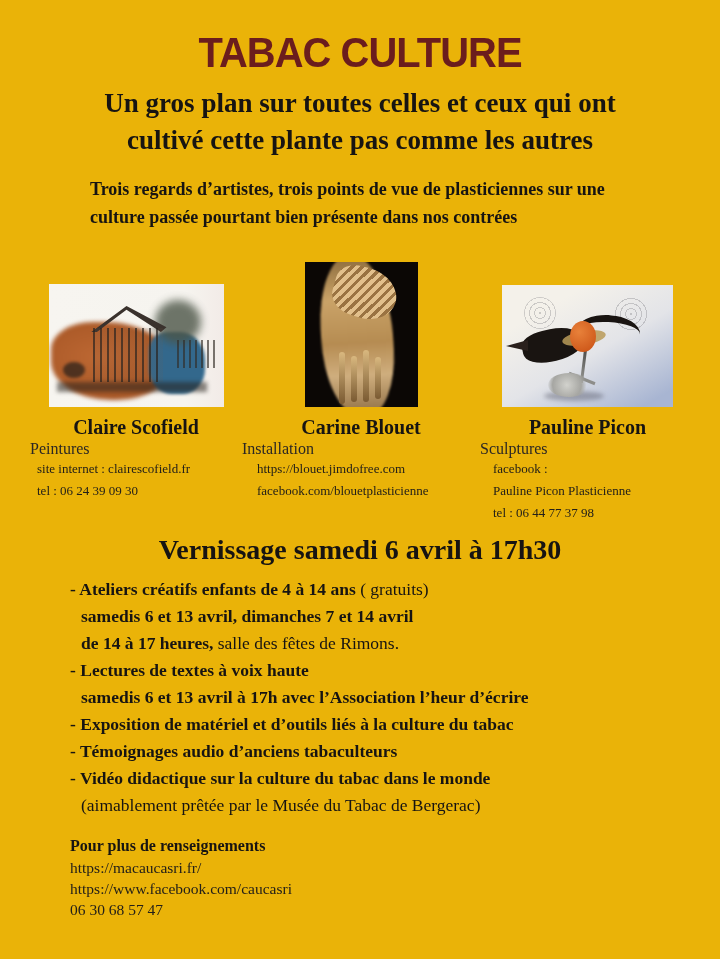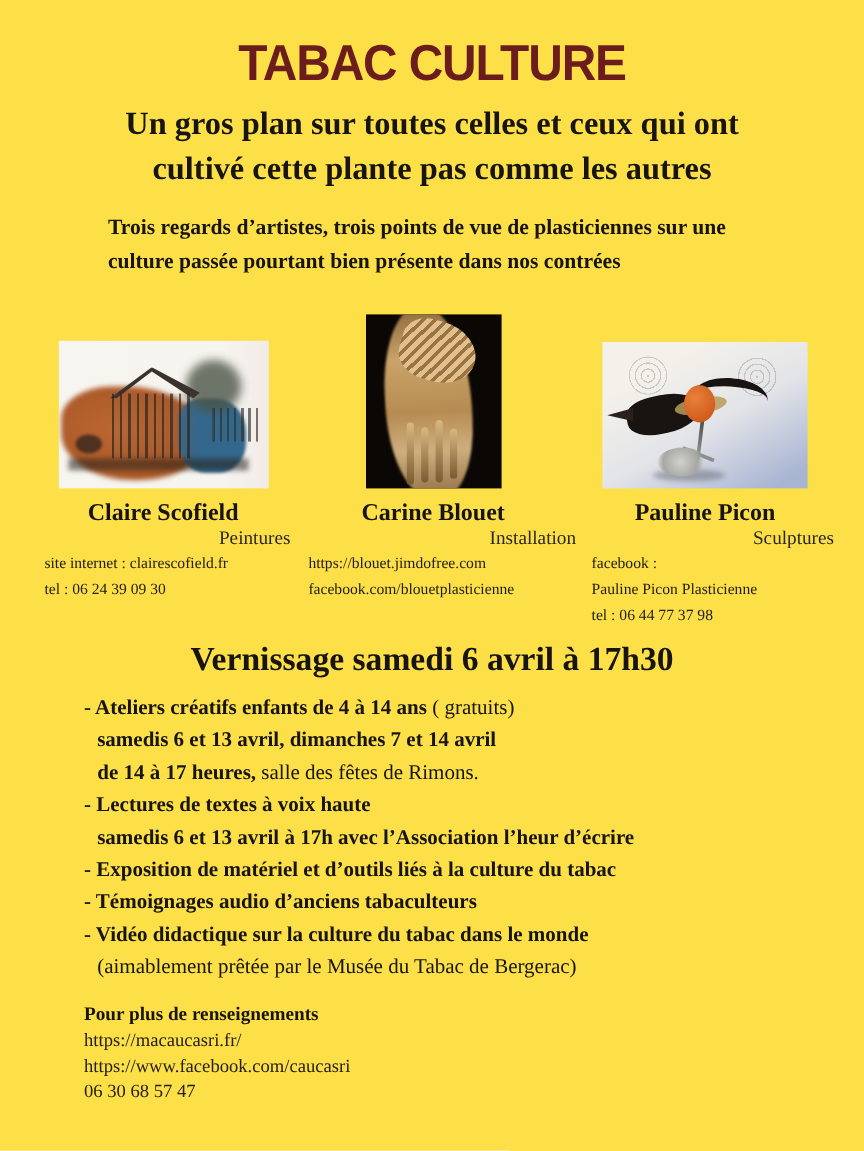--- a/index.html
+++ b/index.html
@@ -1,20 +1,20 @@
 <!DOCTYPE html>
 <html><head>
 <meta charset="utf-8">
 <style>
   html,body{margin:0;padding:0;background:#ffffff;}
   .page{
     position:relative;
     width:720px;height:959px;
     margin:0 auto;
-    background:#fde047;
+    background:#eab308;
     overflow:hidden;
     font-family:"Liberation Serif", serif;
     color:#171412;
   }
   
   .title{
     margin:30px 0 0 0;
     text-align:center;
     font-family:"Liberation Sans", sans-serif;
     font-weight:bold;
@@ -54,21 +54,21 @@
     justify-content:center;
   }
   .artist-name{
     margin-top:8px;
     text-align:center;
     font-weight:bold;
     font-size:20px;
     line-height:24px;
   }
   .artist-medium{
-    text-align:right;
+    text-align:left;
     font-size:16px;
     line-height:19px;
     color:#2b2724;
   }
   .contact{font-size:13px;line-height:22px;color:#242019;}
   .col1 .contact{padding-left:7px;}
   .col2 .contact{padding-left:15px;}
   .col3 .contact{padding-left:13px;}
   
   .art{position:relative;overflow:hidden;}

